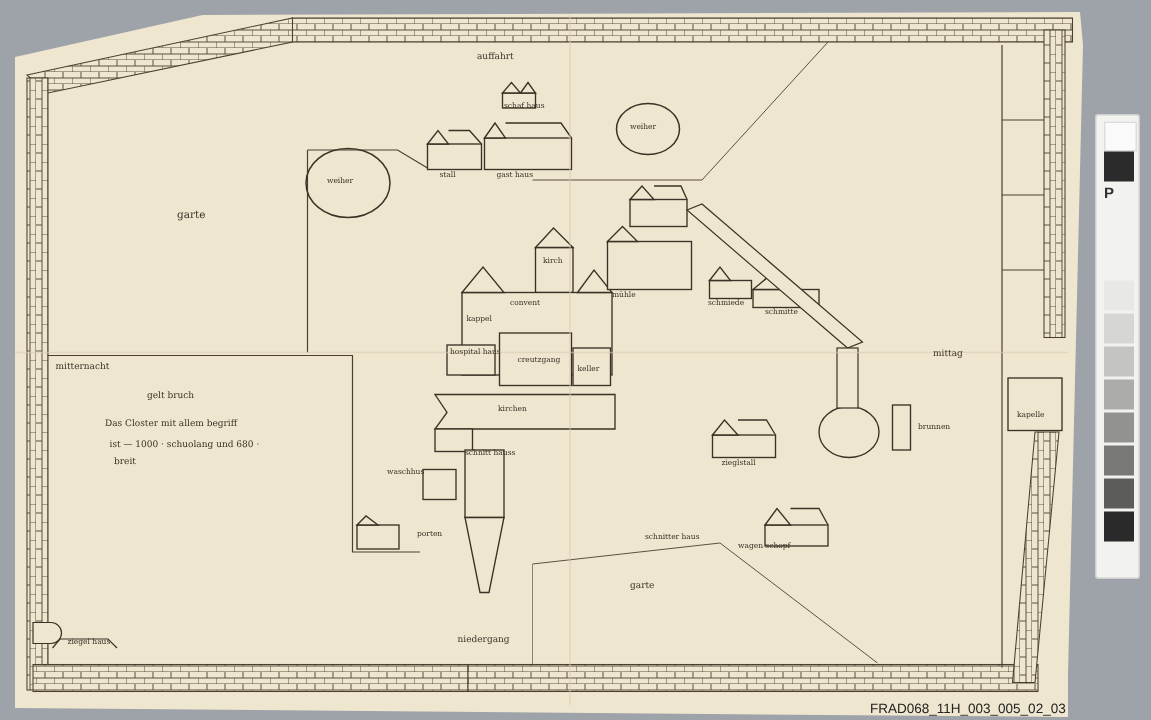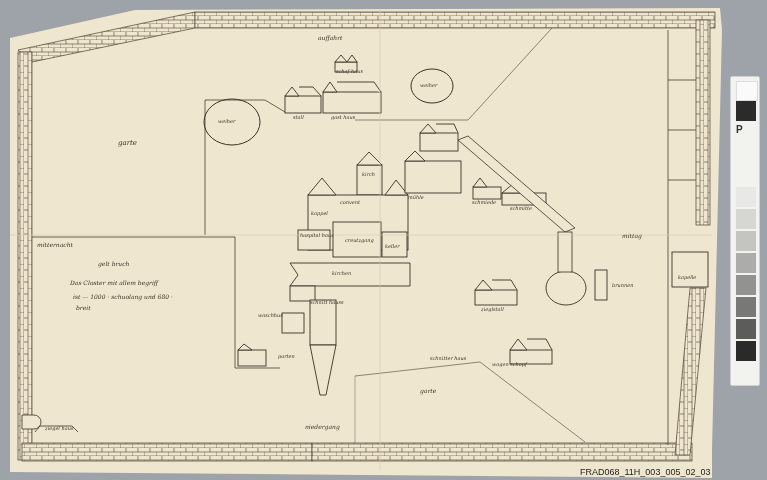--- a/index.html
+++ b/index.html
@@ -1,18 +1,18 @@
 <!DOCTYPE html>
 <html><head>
 <meta charset="utf-8">
 <style>
   html,body{margin:0;padding:0;}
   body{width:767px;height:480px;background:#9ea2a9;position:relative;overflow:hidden;font-family:"DejaVu Serif",serif;}
   .paper{position:absolute;left:0;top:0;}
-  .lbl{position:absolute;font-family:"DejaVu Serif",serif;font-style:italic;color:#3a3226;white-space:nowrap;line-height:1;}
+  .lbl{position:absolute;font-family:"DejaVu Serif",serif;color:#3a3226;white-space:nowrap;line-height:1;}
   .s5{font-size:5px}.s6{font-size:6px}.s7{font-size:7px}
   .caption{position:absolute;left:580px;top:467px;font-family:"Liberation Sans",sans-serif;font-size:9px;color:#222;}
   .scale{position:absolute;left:730px;top:76px;width:28px;height:308px;background:#f2f2ef;border:1px solid #cfcfcf;border-radius:2px;}
   .scale .blk{position:absolute;left:5px;width:20px;}
   .scale .pm{position:absolute;left:5px;top:47px;font:bold 10px "Liberation Sans",sans-serif;color:#333;}
 </style>
 </head>
 <body>
 
 <svg class="paper" width="767" height="480" viewBox="0 0 767 480">

